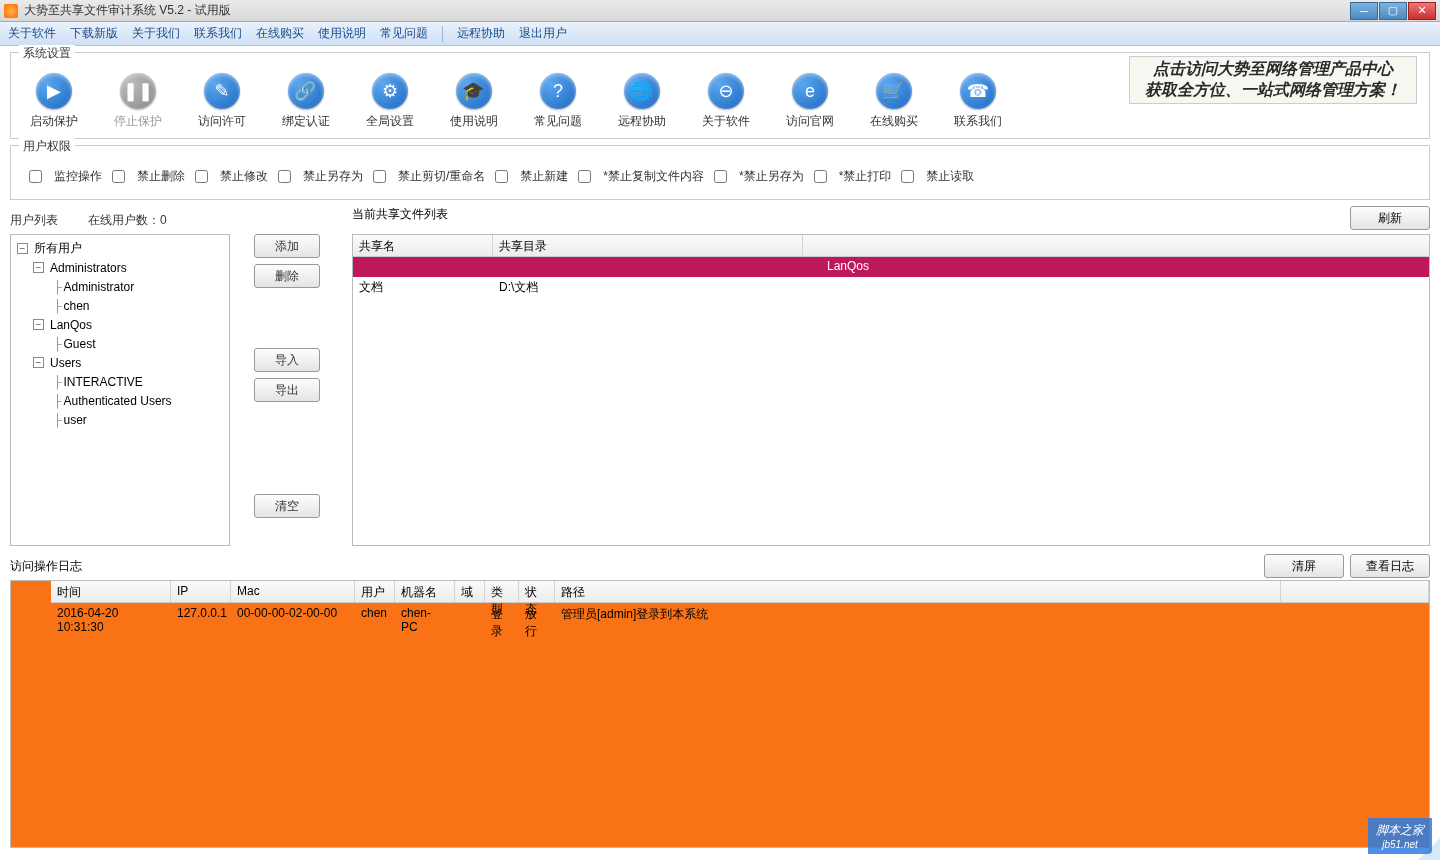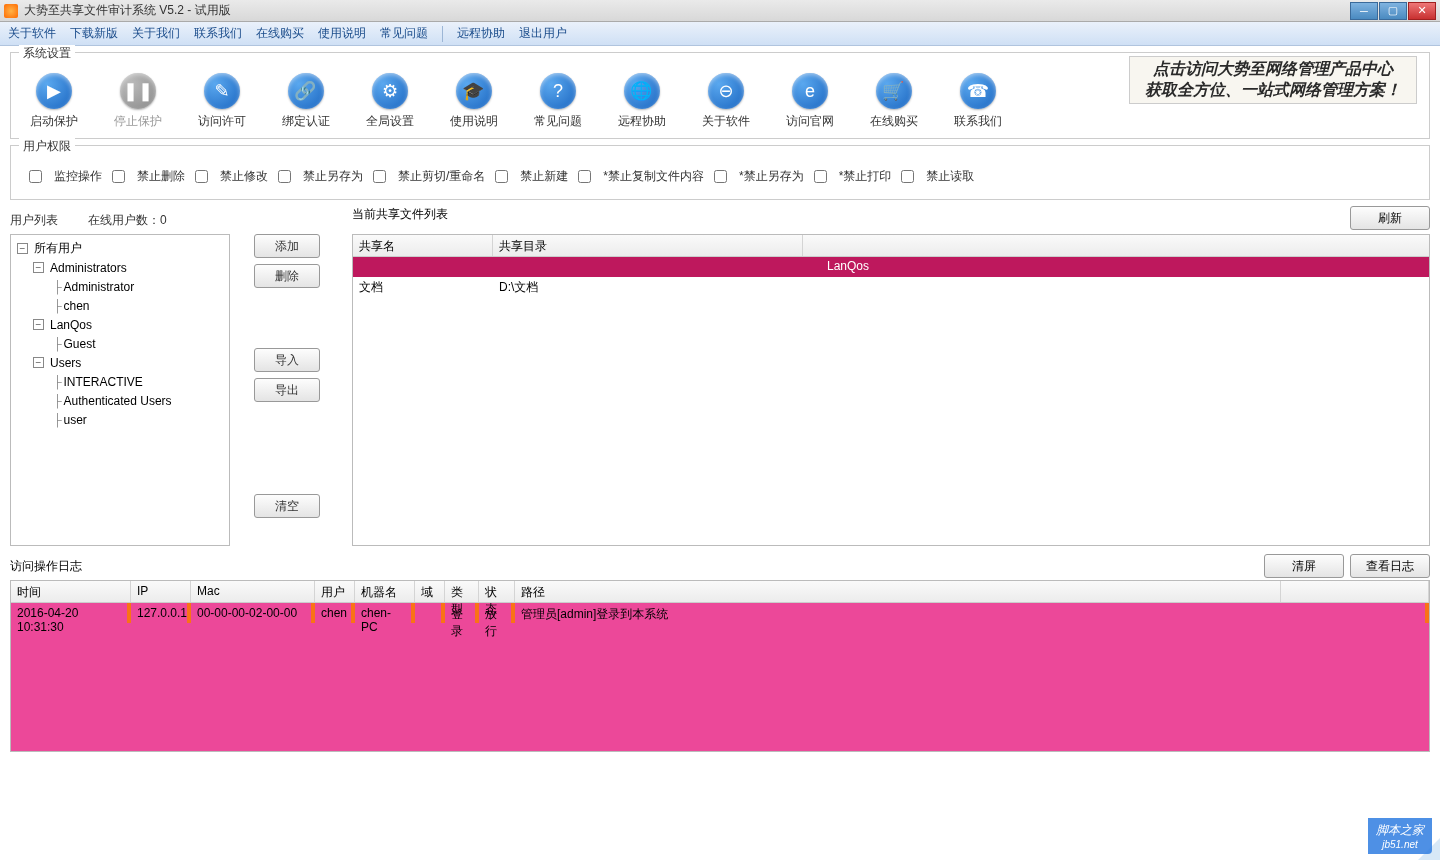--- a/index.html
+++ b/index.html
@@ -66,21 +66,21 @@
 .share-th div { padding: 3px 6px; border-right:1px solid #d4d4d4; }
 .col-name { width: 140px; } .col-dir { width: 310px; }
 .share-row { display:flex; height:20px; align-items:center; }
 .share-row div { padding: 2px 6px; }
 .share-row.sel { background:#be185d; color:#fff;flex-direction:column; }
 
 
 .log-section { margin: 2px 10px; }
 .log-head { display:flex; align-items:center; justify-content:space-between; height:28px; }
 .log-btns { display:flex; gap:6px; }
-.log-table-wrap { border:1px solid #bbb; background:#ec4899; height: 172px; width:100%; overflow:auto; }
+.log-table-wrap { border:1px solid #bbb; background:#f97316; height: 268px; width:100%; overflow:auto;padding-left:40px; }
 .log-th { display:flex; height:22px; background:linear-gradient(#fafafa,#ececec); border-bottom:1px solid #ccc; }
 .log-th div, .log-row div { padding:3px 6px; border-right:4px solid #f97316; }
 .log-th div { border-right:1px solid #d4d4d4; }
 .log-row { display:flex; height:20px; }
 .c-time{width:120px;} .c-ip{width:60px;} .c-mac{width:124px;} .c-user{width:40px;} .c-machine{width:60px;} .c-domain{width:30px;} .c-type{width:34px;} .c-status{width:36px;} .c-path{flex:1;} .c-pad{width:148px;}
 
 
 .watermark { position:absolute; right:8px; bottom:6px; background: rgba(47,125,225,.85); color:#fff; padding:4px 8px; font-size:13px; font-style:italic; border-radius:0 0 4px 0; display:flex; flex-direction:column; align-items:center; }
 .watermark .small { font-size:10px; }
 .corner-fold { position:absolute; right:0; bottom:0; width:0; height:0; border-left: 22px solid transparent; border-bottom: 22px solid #d7e8f7; }

